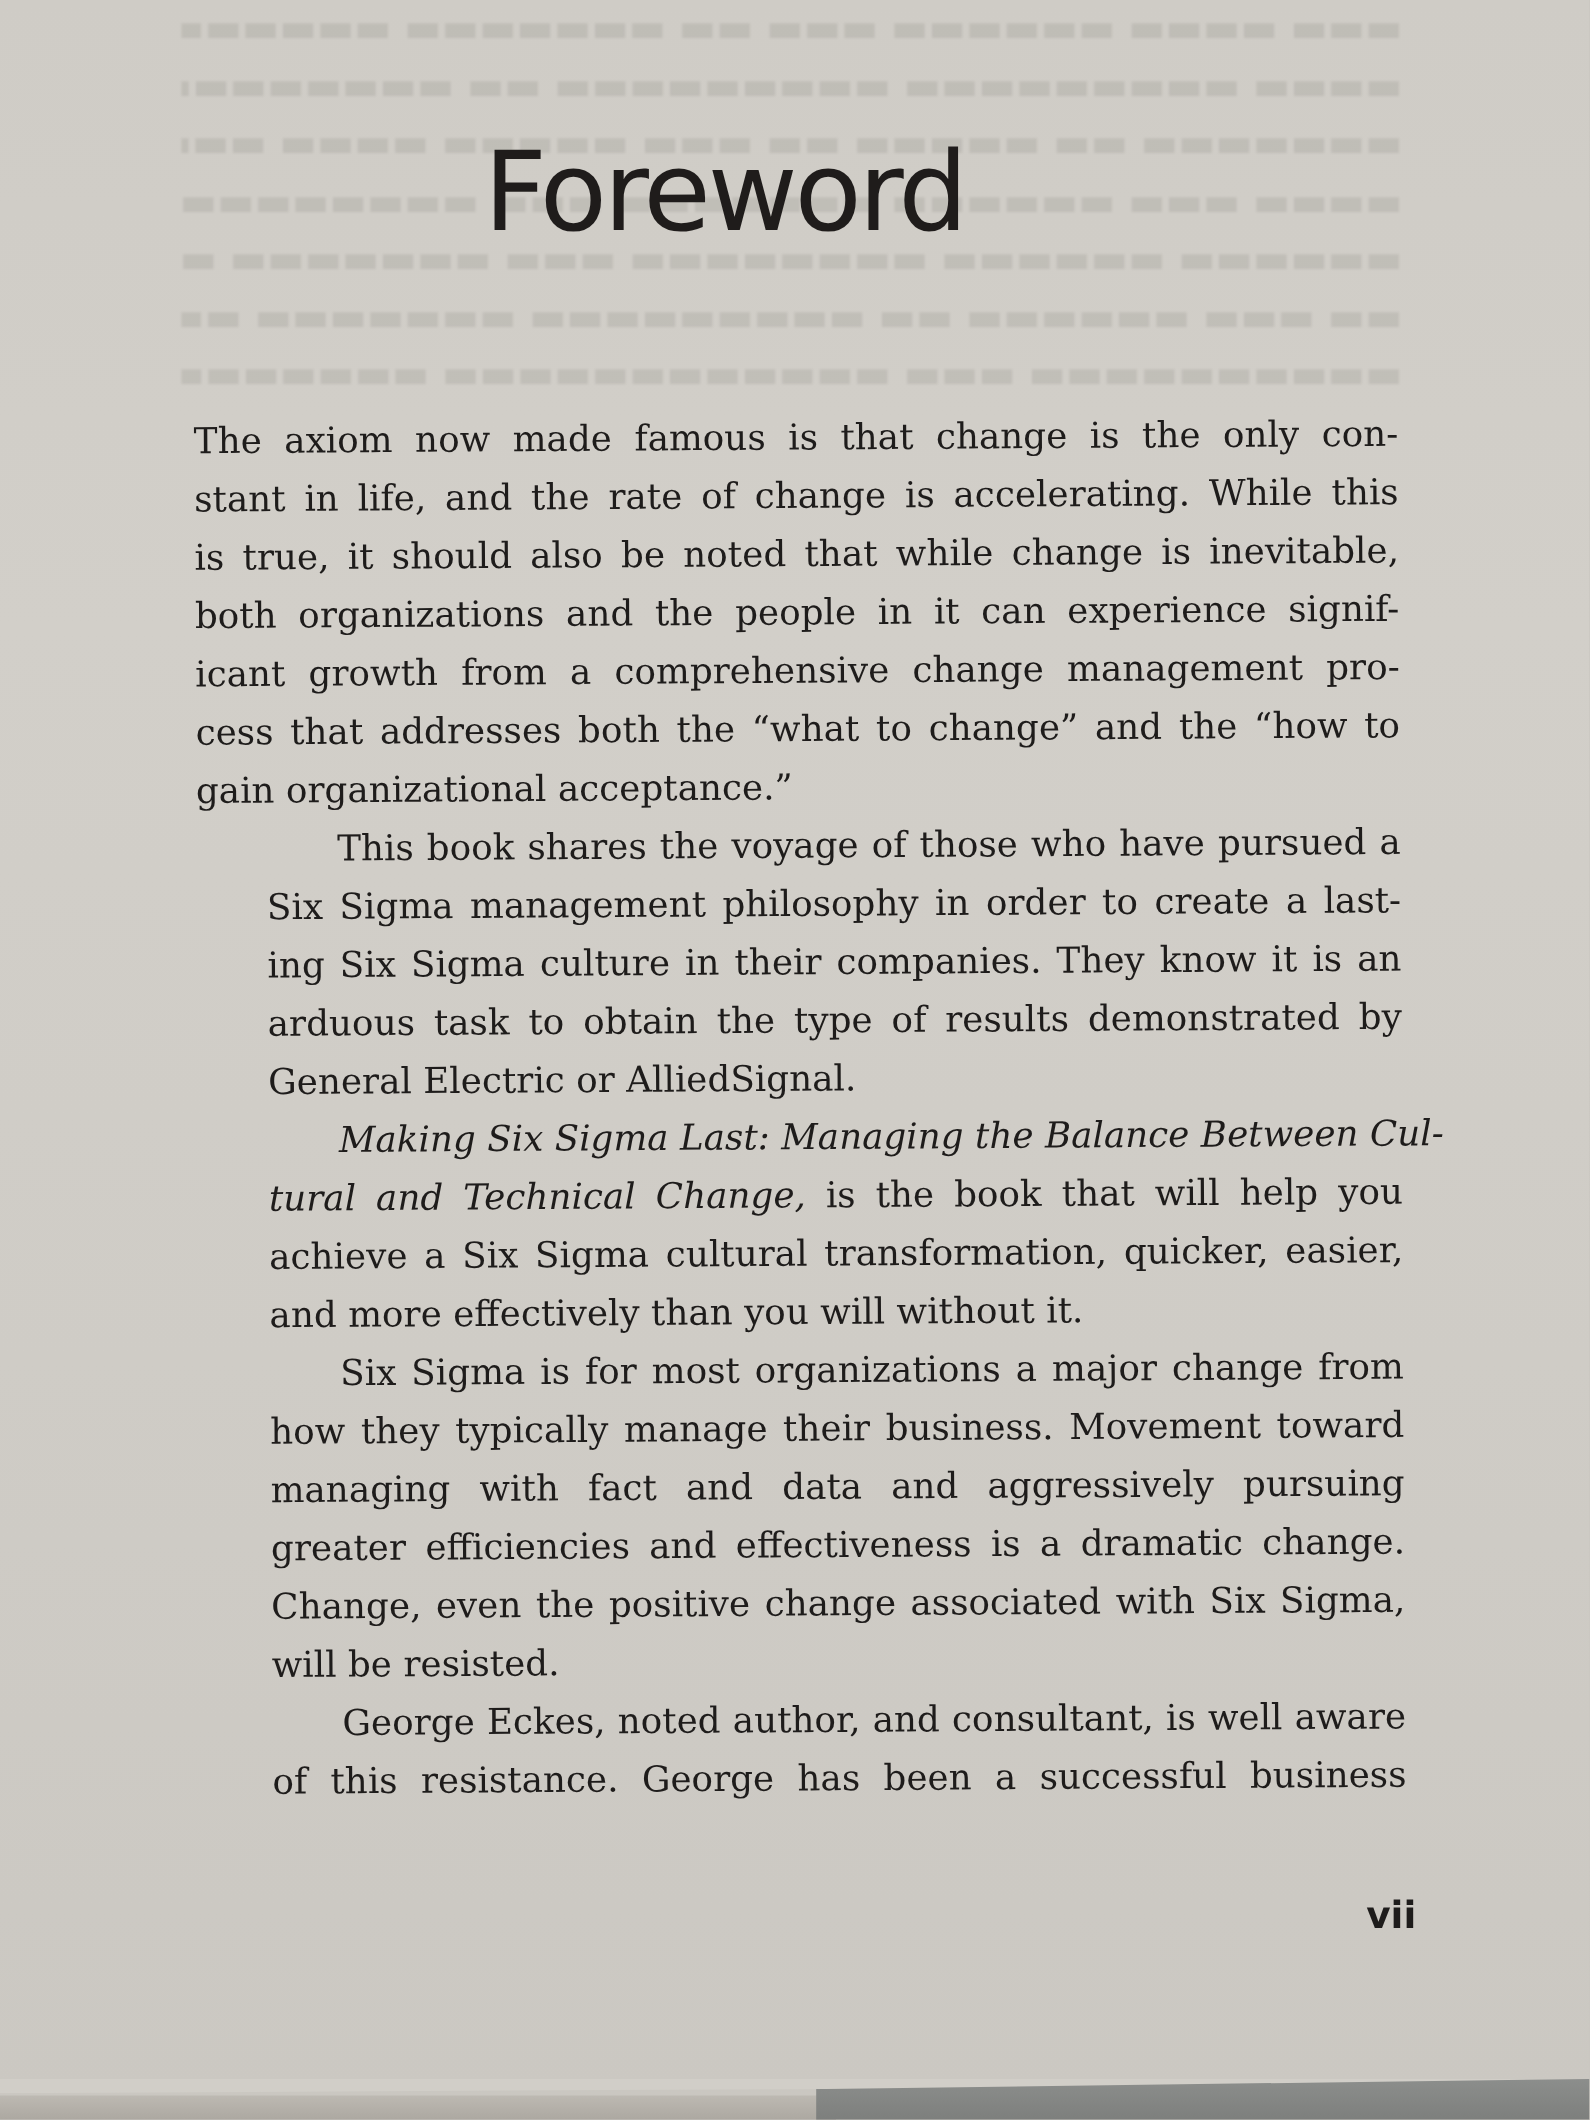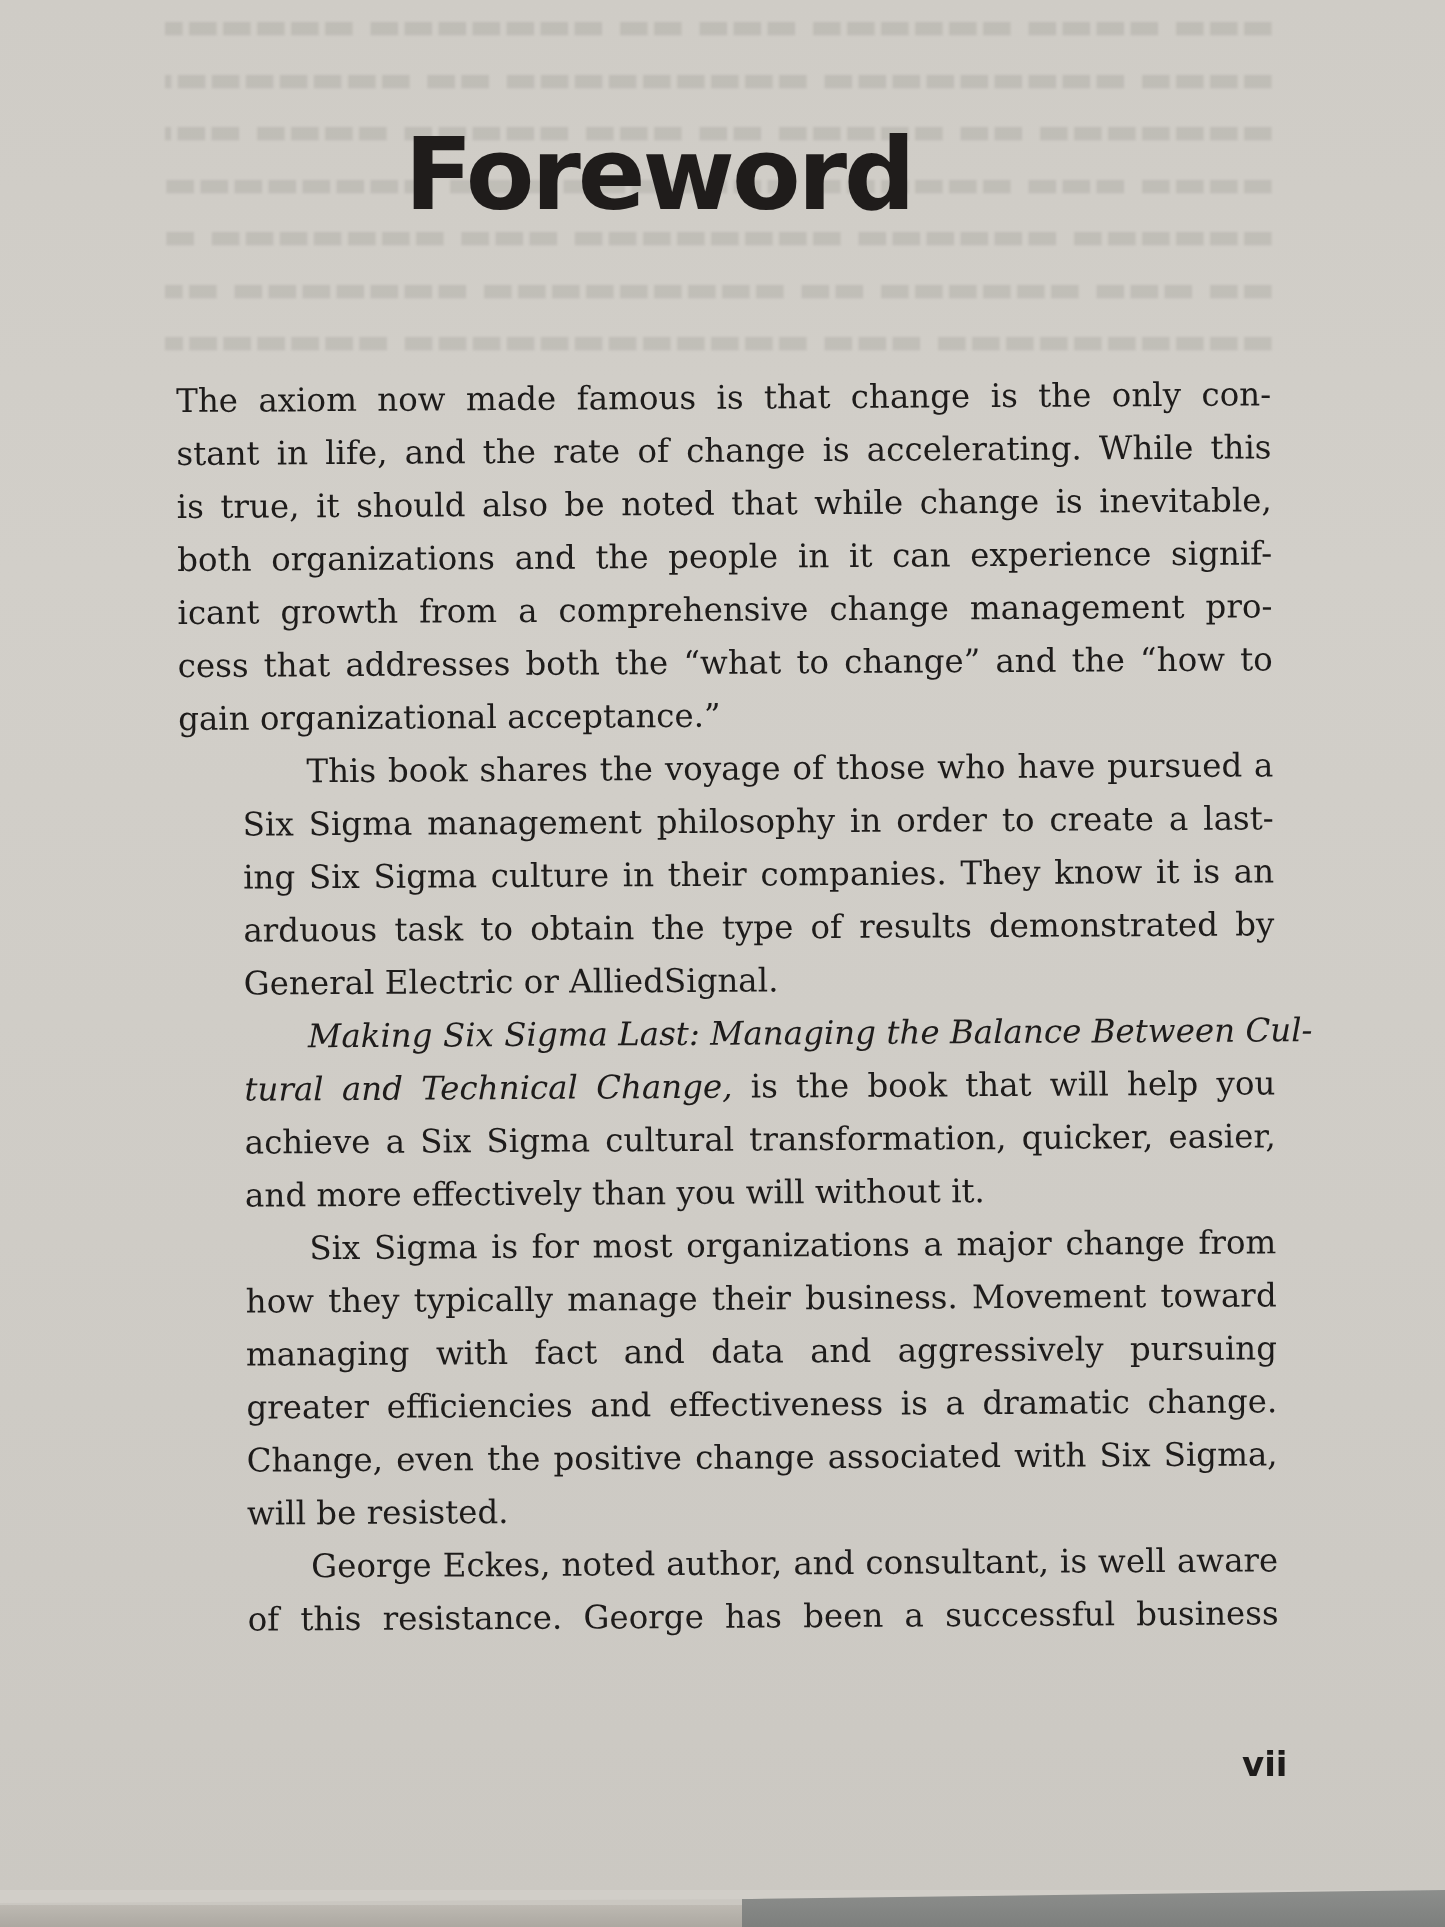--- a/index.html
+++ b/index.html
@@ -61,21 +61,21 @@
       overflow: hidden;
       height: 52.5px;
     }
     .title {
       position: absolute;
       left: 0; top: 115px;
       width: 1317px;
       text-align: center;
       font-family: "DejaVu Sans", "Liberation Sans", sans-serif;
       font-size: 100px;
-      font-weight: bold;
+      font-weight: normal;
       letter-spacing: -3px;
       color: #1f1c1b;
       margin: 0;
       line-height: 120px;
     }
     .body-text {
       position: absolute;
       left: 176px; top: 375px;
       width: 1095px;
       color: #1e1c1b;
@@ -104,21 +104,20 @@
     .body-text em {
       font-style: italic;
     }
     .page-number {
       position: absolute;
       left: 1242px; top: 1722px;
       font-family: "DejaVu Sans", "Liberation Sans", sans-serif;
       font-size: 34px;
       font-weight: bold;
       color: #1e1c1b;
-      margin-top: 22px;
     }
   </style>
 </head>
 <body>
 
 <div class="page"></div>
 
 <div class="bleed" aria-hidden="true">
   <span class="bleed-line">▬▬▬ ▬▬▬▬ ▬▬▬▬▬▬ ▬▬▬ ▬▬ ▬▬▬▬▬▬▬ ▬▬▬▬▬▬▬▬ ▬▬▬ ▬▬▬</span>
   <span class="bleed-line">▬▬▬▬ ▬▬▬▬▬▬▬▬▬ ▬▬▬▬▬▬▬▬▬ ▬▬ ▬▬▬▬▬▬▬▬▬▬▬ ▬▬▬▬▬▬▬▬▬</span>

